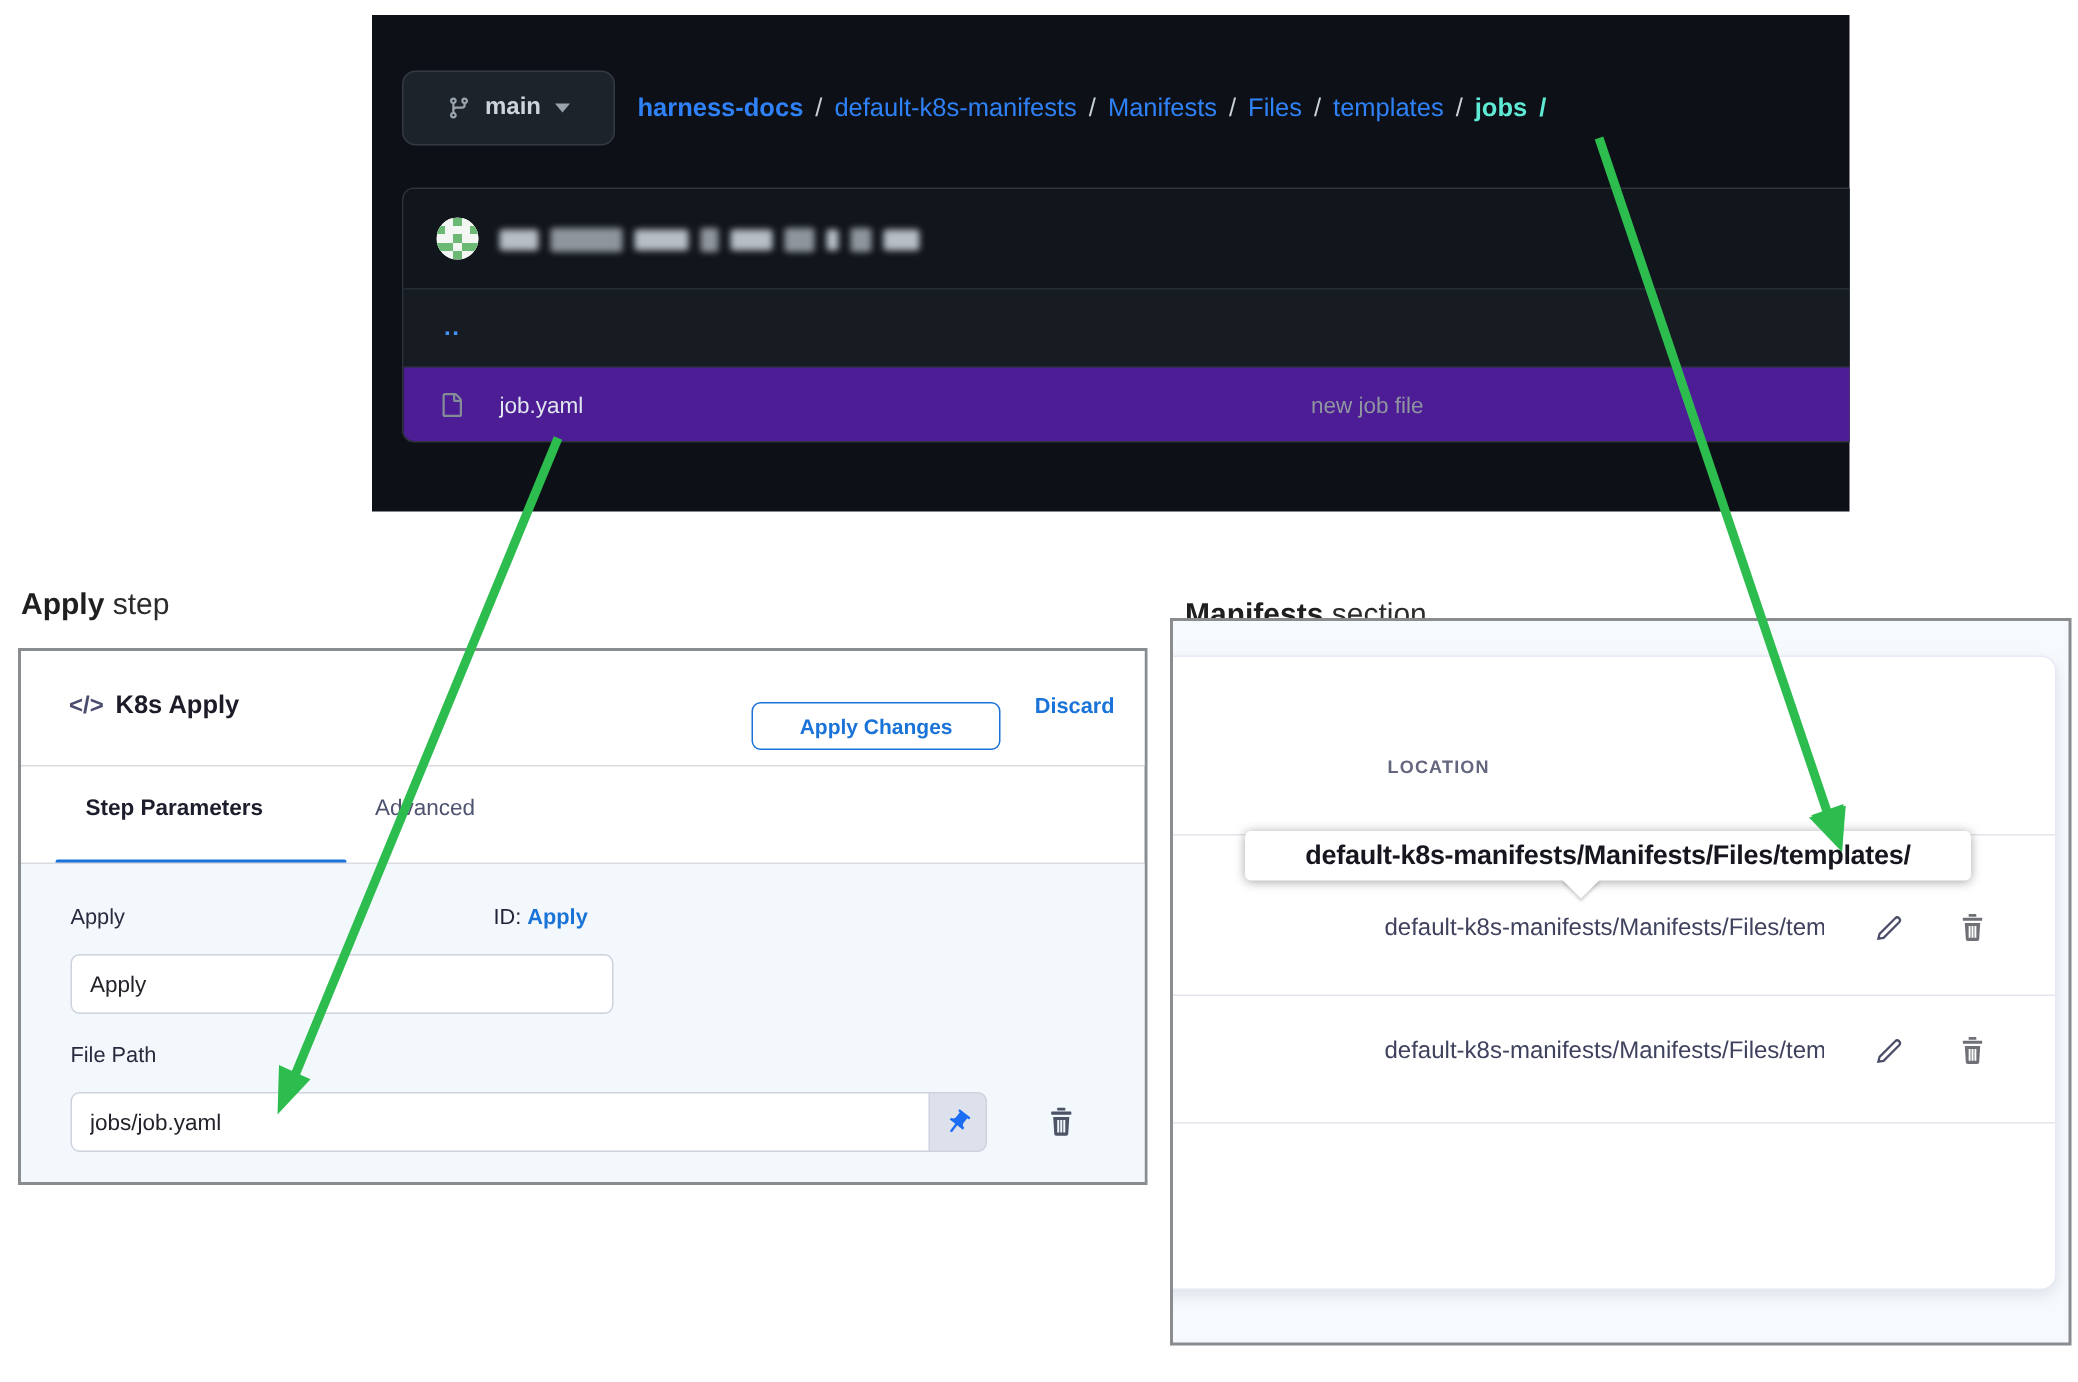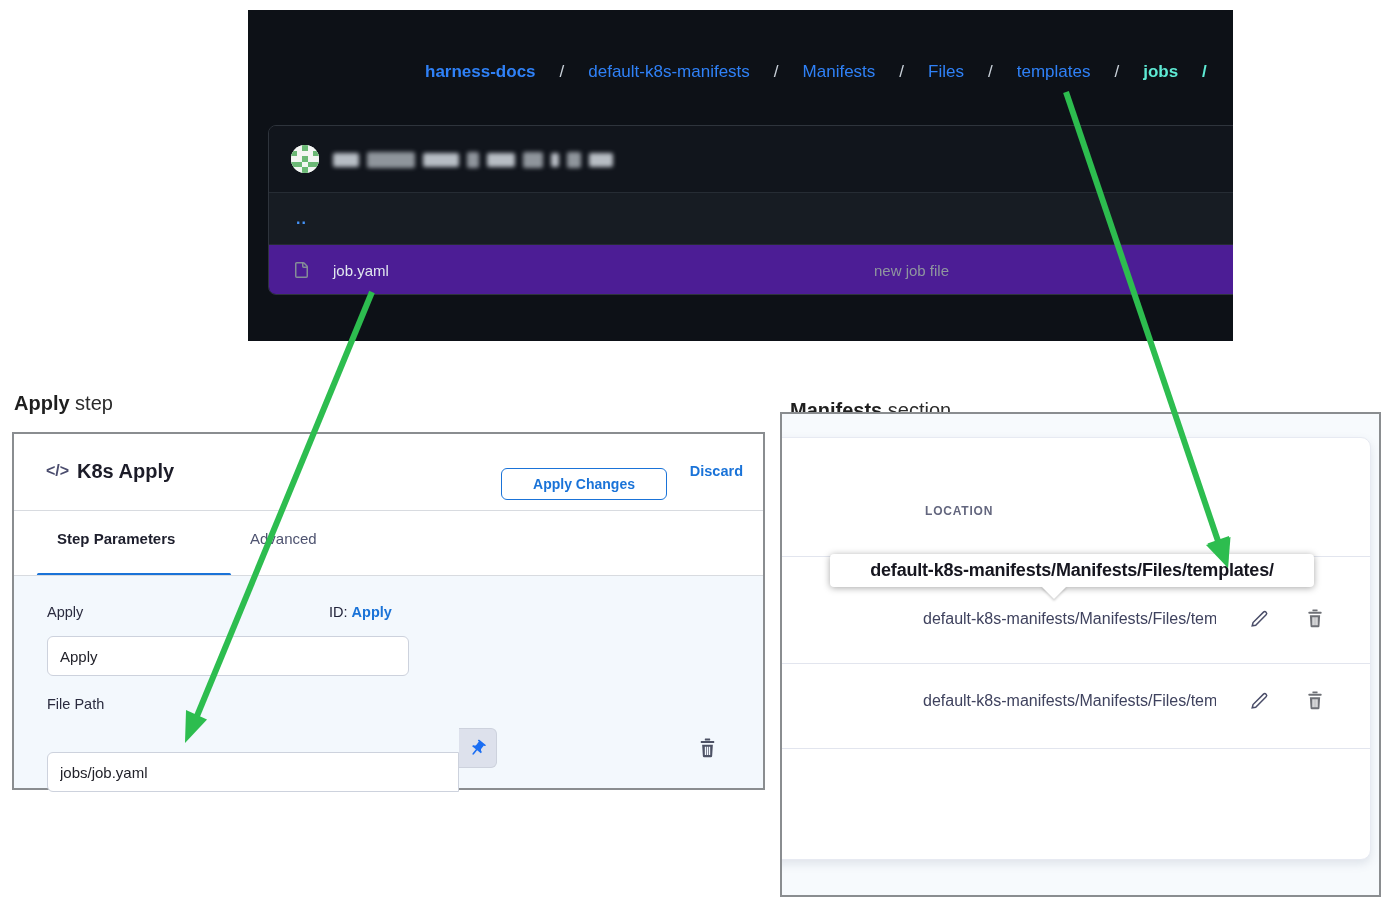--- a/index.html
+++ b/index.html
@@ -9,21 +9,21 @@
   
   .gh-panel { position:absolute; left:248px; top:10px; width:985px; height:331px;
               background:#0d1117; overflow:hidden; }
   .branch-btn { position:absolute; left:20px; top:37px; width:142px; height:50px;
                 background:#1d232b; border:1px solid #343b44; border-radius:9px;
                 display:flex; align-items:center; justify-content:center; gap:9px; cursor:pointer; }
   .branch-btn .lbl { color:#cdd4db; font-size:16px; font-weight:700; }
   .caret-down { width:0; height:0; border-left:5px solid transparent; border-right:5px solid transparent;
                 border-top:6px solid #9aa3ad; }
   .breadcrumb { position:absolute; left:177px; top:37px; height:50px; display:flex;
-                align-items:center; gap:24px; font-size:17px; white-space:nowrap; }
+                align-items:center; gap:8px; font-size:17px; white-space:nowrap; }
   .bc-link { color:#2f81f7; cursor:pointer; }
   .bc-bold { font-weight:700; }
   .bc-sep { color:#c9d1d9; }
   .bc-current { color:#5eead4; font-weight:700; }
 
   .gh-table { position:absolute; left:20px; top:115px; width:1005px; height:170px;
               border:1px solid #2e343c; border-radius:8px; overflow:hidden; background:#11151c; }
   .row-commit { position:relative; height:66px; background:#11151c; }
   .avatar { position:absolute; left:22px; top:19px; width:28px; height:28px; border-radius:50%;
             background:#f6f8f6; overflow:hidden; }
@@ -42,42 +42,42 @@
 
   
   .caption { position:absolute; font-size:20px; color:#2b2b2b; }
   .caption b { font-weight:700; color:#1f1f1f; }
 
   
   .apply-panel { position:absolute; left:12px; top:432px; width:753px; height:358px;
                  background:#fff; border:2px solid #8a8d90; }
   .ap-header { position:absolute; left:0; top:0; right:0; height:76px; background:#fff; }
   .code-ic { position:absolute; left:32px; top:28px; color:#4b4d6e; font-size:16px; font-weight:700; }
-  .ap-title { position:absolute; left:63px; top:26px; font-size:20px; font-weight:700; color:#1c1c28; }
+  .ap-title { position:absolute; left:63px; top:26px; font-size:17px; font-weight:700; color:#1c1c28; }
   .btn-apply { position:absolute; right:96px; top:34px; height:32px; padding:0 31px;
                background:#fff; border:1.5px solid #1a73d8; border-radius:6px;
                color:#1a73d8; font-size:14px; font-weight:700; display:flex; align-items:center; cursor:pointer; }
   .link-discard { position:absolute; right:20px; top:29px; color:#1a73d8; font-size:14.5px;
                   font-weight:700; cursor:pointer; }
   .ap-hdr-line { position:absolute; left:0; right:0; top:76px; height:1px; background:#d8dbe0; }
   .tab { position:absolute; top:96px; font-size:15px; cursor:pointer; }
   .tab-active { left:43px; font-weight:700; color:#1d1e2c; }
   .tab-idle { left:236px; font-weight:500; color:#4e5370; }
   .tab-underline { position:absolute; left:23px; top:139px; width:194px; height:3px;
                    background:#1a73d8; border-radius:2px; }
   .tabs-line { position:absolute; left:0; right:0; top:141px; height:1px; background:#d8dbe0; }
   .ap-content { position:absolute; left:0; right:0; top:142px; bottom:0; background:#f3f8fd; }
   .fld-label { position:absolute; font-size:14.5px; color:#2a2b3f; font-weight:500; }
   .id-row { position:absolute; left:315px; top:28px; font-size:14.5px; color:#22243a; font-weight:500; }
   .id-row .id-val { color:#1a73d8; font-weight:600; cursor:pointer; }
   .txt-input { position:absolute; background:#fff; border:1px solid #cdd2dd; border-radius:6px;
                font-size:15px; color:#22222a; padding:0 12px; font-family:"Liberation Sans",sans-serif; }
   .name-input { left:33px; top:60px; width:362px; height:40px; }
   .fp-group { position:absolute; left:33px; top:152px; height:40px; display:flex; }
-  .fp-input { position:relative; width:412px; height:40px; border-radius:6px 0 0 6px;margin-top:24px; }
+  .fp-input { position:relative; width:573px; height:40px; border-radius:6px 0 0 6px; }
   .pin-btn { width:38px; height:40px; background:#dde1ec; border:1px solid #cdd2dd; border-left:none;
              border-radius:0 6px 6px 0; display:flex; align-items:center; justify-content:center; cursor:pointer; }
   .pin-btn svg { transform:rotate(38deg); }
   .trash-btn { position:absolute; left:682px; top:160px; width:24px; height:24px; cursor:pointer; }
 
   
   .man-panel { position:absolute; left:780px; top:412px; width:601px; height:485px;
                background:#f7fafd; border:2px solid #8a8d90; overflow:hidden; }
   .man-card { position:absolute; left:-30px; top:23px; width:619px; height:423px; background:#fff;
               border:1px solid #e7eaf2; border-radius:10px; box-shadow:0 4px 10px rgba(90,100,130,.15); }
@@ -99,20 +99,29 @@
   
   .overlay { position:absolute; left:0; top:0; width:1385px; height:921px; z-index:60; pointer-events:none; }
 </style>
 </head>
 <body>
 
 <div id="canvas">
 
   <div class="gh-panel">
 
+    <div class="branch-btn">
+      <span style="display:flex">
+        <svg width="16" height="16" viewBox="0 0 16 16">
+            <path fill="#9aa3ad" d="M9.5 3.25a2.25 2.25 0 1 1 3 2.122V6A2.5 2.5 0 0 1 10 8.5H6a1 1 0 0 0-1 1v1.128a2.251 2.251 0 1 1-1.5 0V5.372a2.25 2.25 0 1 1 1.5 0v1.836A2.493 2.493 0 0 1 6 7h4a1 1 0 0 0 1-1v-.628A2.25 2.25 0 0 1 9.5 3.25Zm-6 0a.75.75 0 1 0 1.5 0 .75.75 0 0 0-1.5 0Zm8.25-.75a.75.75 0 1 0 0 1.5.75.75 0 0 0 0-1.5ZM4.25 12a.75.75 0 1 0 0 1.5.75.75 0 0 0 0-1.5Z"></path>
+          </svg>
+      </span>
+      <span class="lbl">main</span>
+      <span class="caret-down"></span>
+    </div>
 
     <div class="breadcrumb">
       <span class="bc-link bc-bold">harness-docs</span>
       <span class="bc-sep">/</span>
       <span class="bc-link">default-k8s-manifests</span>
       <span class="bc-sep">/</span>
       <span class="bc-link">Manifests</span>
       <span class="bc-sep">/</span>
       <span class="bc-link">Files</span>
       <span class="bc-sep">/</span>

